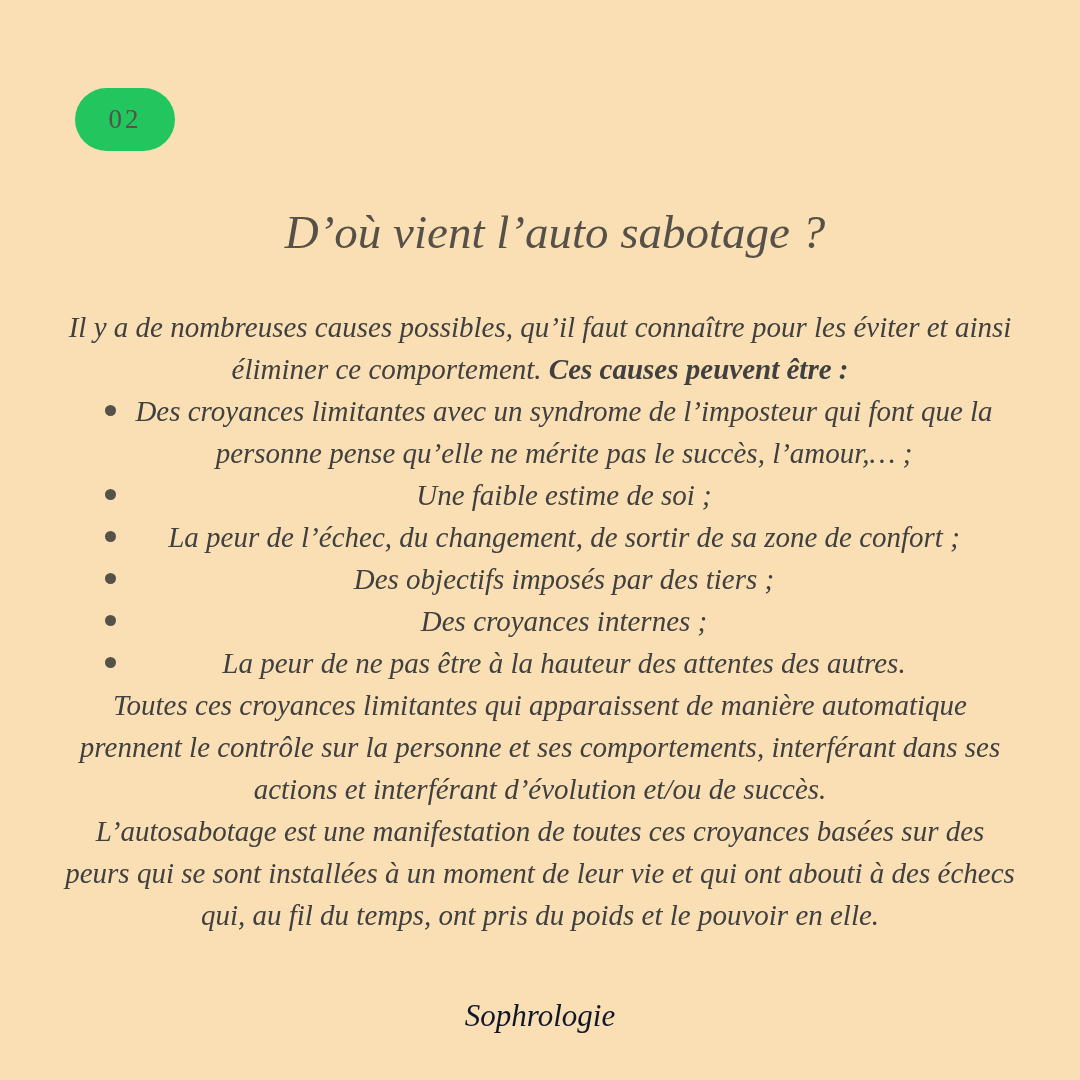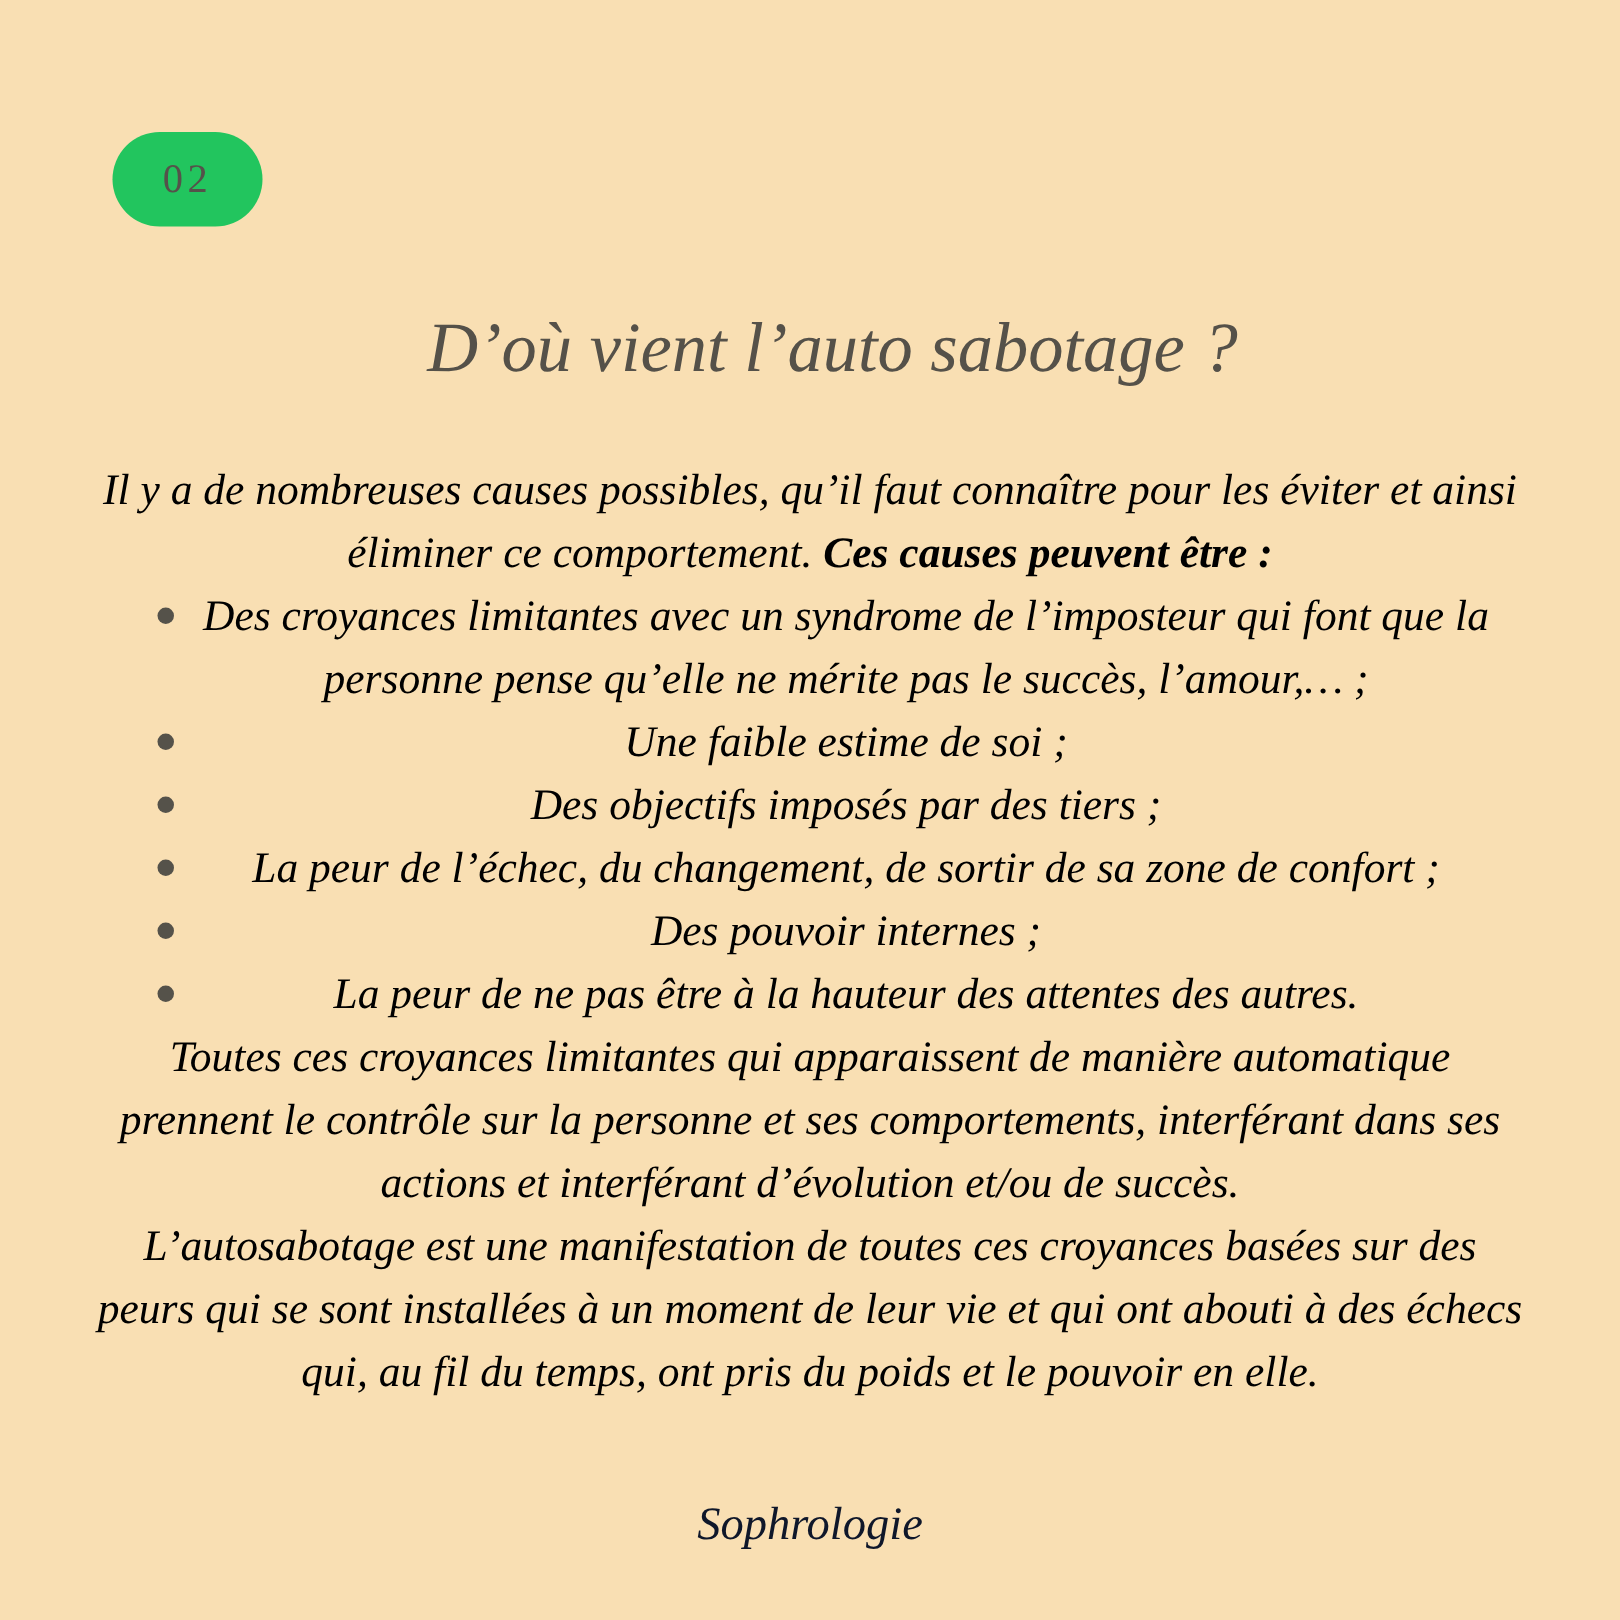--- a/index.html
+++ b/index.html
@@ -49,21 +49,21 @@
   }
   .content {
     position: absolute;
     top: 306px;
     left: 65px;
     width: 950px;
     text-align: center;
     font-style: italic;
     font-size: 29px;
     line-height: 42px;
-    color: #000000;
+    color: #404040;
   }
   .content p {
     margin: 0;
   }
   .intro strong {
     font-weight: bold;
     font-style: italic;
   }
   ul.bullets {
     list-style: none;
@@ -116,29 +116,29 @@
       <li>
         <span class="dot"></span>
         <span class="li-text">Des croyances limitantes avec un syndrome de l’imposteur qui font que la personne pense qu’elle ne mérite pas le succès, l’amour,… ;</span>
       </li>
       <li>
         <span class="dot"></span>
         <span class="li-text">Une faible estime de soi ;</span>
       </li>
       <li>
         <span class="dot"></span>
+        <span class="li-text">La peur de l’échec, du changement, de sortir de sa zone de confort ;</span>
+      </li>
+      <li>
+        <span class="dot"></span>
         <span class="li-text">Des objectifs imposés par des tiers ;</span>
       </li>
       <li>
         <span class="dot"></span>
-        <span class="li-text">La peur de l’échec, du changement, de sortir de sa zone de confort ;</span>
-      </li>
-      <li>
-        <span class="dot"></span>
-        <span class="li-text">Des pouvoir internes ;</span>
+        <span class="li-text">Des croyances internes ;</span>
       </li>
       <li>
         <span class="dot"></span>
         <span class="li-text">La peur de ne pas être à la hauteur des attentes des autres.</span>
       </li>
     </ul>
 
     <p class="para">Toutes ces croyances limitantes qui apparaissent de manière automatique prennent le contrôle sur la personne et ses comportements, interférant dans ses actions et interférant d’évolution et/ou de succès.</p>
 
     <p class="para">L’autosabotage est une manifestation de toutes ces croyances basées sur des peurs qui se sont installées à un moment de leur vie et qui ont abouti à des échecs qui, au fil du temps, ont pris du poids et le pouvoir en elle.</p>

